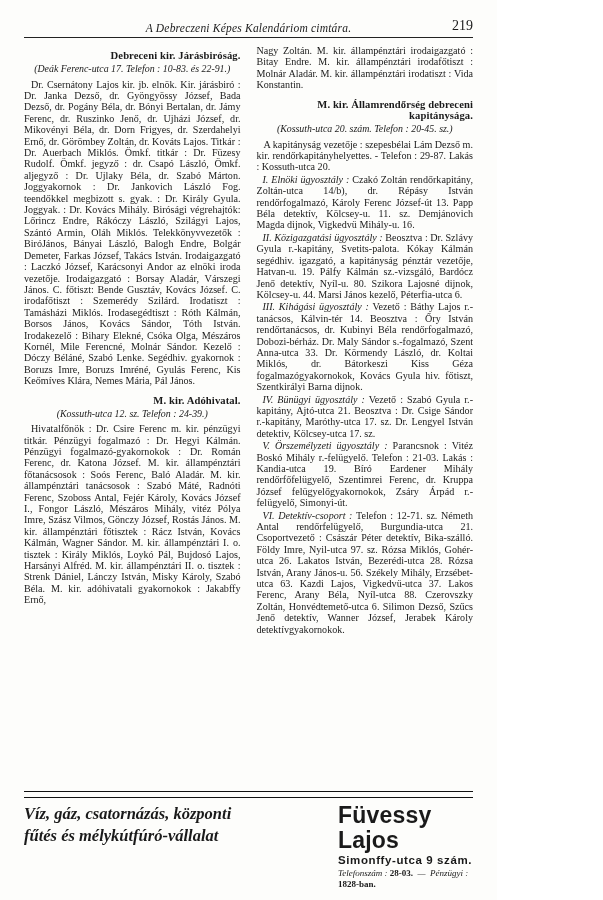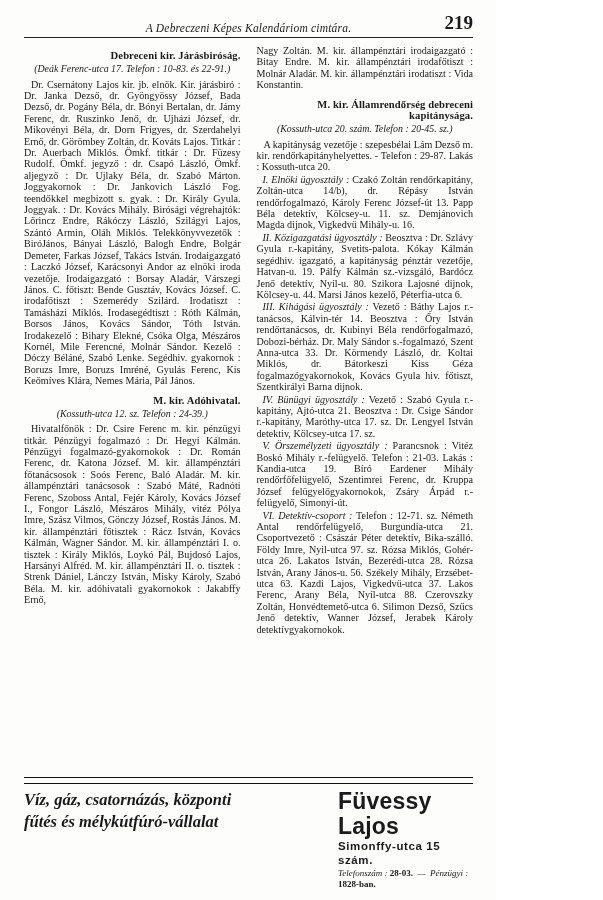--- a/index.html
+++ b/index.html
@@ -30,22 +30,22 @@
     font-size: 11.5px;
     font-style: italic;
     letter-spacing: 0.2px;
     margin-bottom: 2px;
   }
   .running-head .folio {
     position: absolute;
     right: 0;
     bottom: 0;
     font-style: normal;
-    font-weight: bold;
-    font-size: 19px;
+    font-weight: normal;
+    font-size: 14px;
     letter-spacing: 0;
   }
   .rule {
     border: 0;
     border-top: 1.1px solid #222;
     margin: 3px 0 7px 0;
   }
   .columns {
     display: flex;
     gap: 16px;
@@ -270,21 +270,21 @@
 
     <hr class="ad-rule-mid">
 
     <div class="ad2">
       <div class="ad2-left">
         <div>Víz, gáz, csatornázás, központi</div>
         <div>fűtés és mélykútfúró-vállalat</div>
       </div>
       <div class="ad2-right">
         <div class="ad2-name">Füvessy Lajos</div>
-        <div class="ad2-addr">Simonffy-utca 15 szám.</div>
+        <div class="ad2-addr">Simonffy-utca 9 szám.</div>
         <div class="ad2-foot">
           <span>Telefonszám :</span>
           <b>28-03.</b>
           &nbsp;—&nbsp;
           <span>Pénzügyi :</span>
           <b>1828-ban.</b>
         </div>
       </div>
     </div>
   </div>

